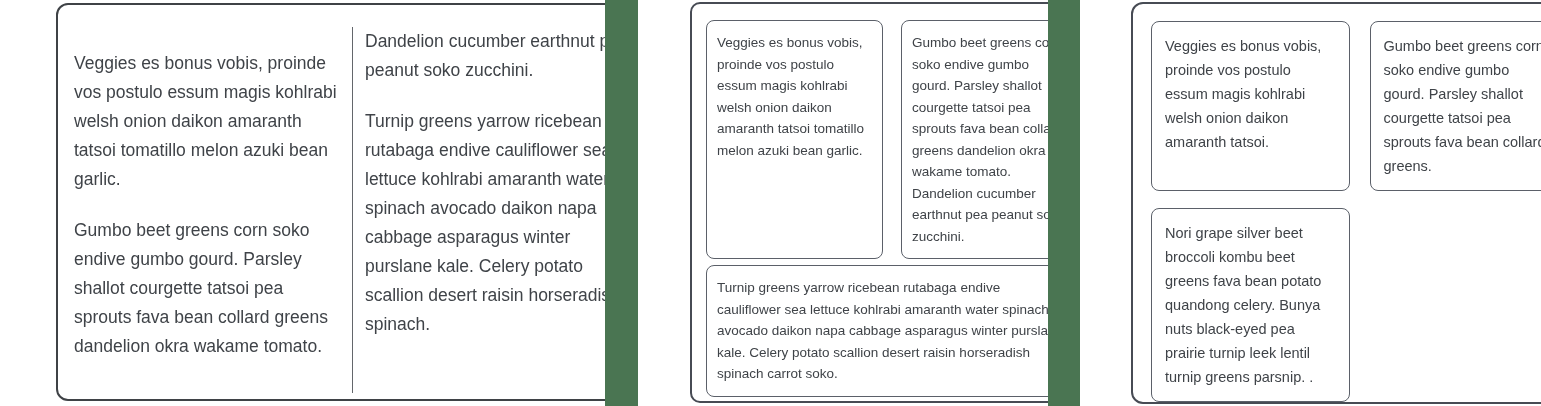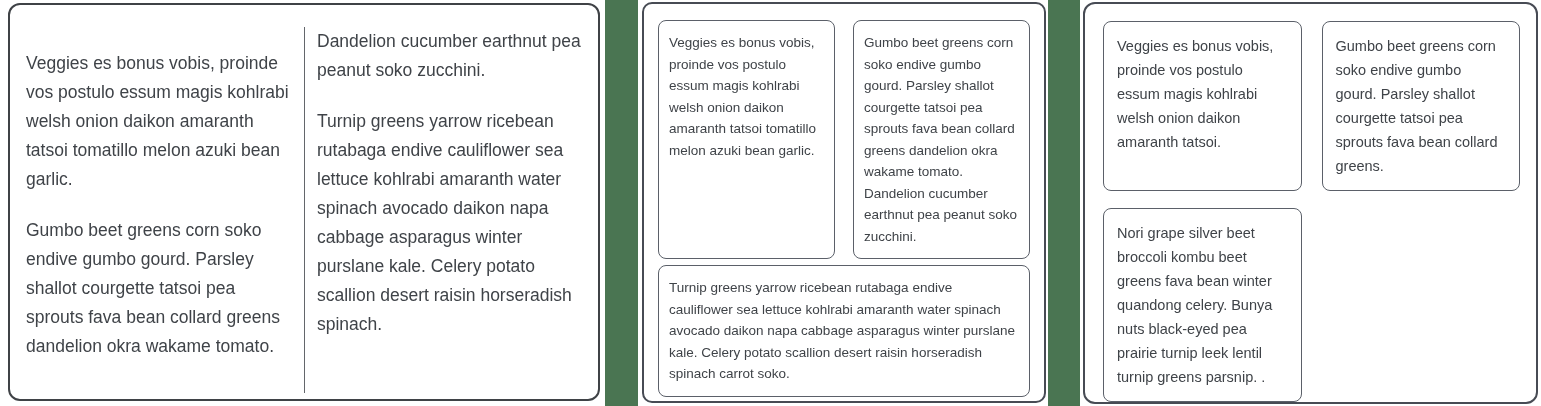--- a/index.html
+++ b/index.html
@@ -10,21 +10,21 @@
     color: #3f4348;
     overflow: hidden;
   }
   .screen { display: flex; width: 1541px; height: 406px; background: #ffffff; }
 
   
   .gutter { height: 406px; background: #4a7552; flex: 0 0 auto; }
   .gutter-1 { width: 33px; }
   .gutter-2 { width: 32px; }
 
-  .stage { flex: 0 0 auto; height: 406px; background: #ffffff; }
+  .stage { flex: 0 0 auto; height: 406px; background: #ffffff; padding-left: 48px; }
   .stage-left  { width: 605px; }
   .stage-mid   { width: 410px; }
   .stage-right { width: 461px; }
 
   
   .panel-left {
     margin: 3px 5px 5px 8px;
     width: 592px; height: 398px;
     background: #ffffff;
     border: 2px solid #3f4246;
@@ -135,19 +135,19 @@
   <div class="stage stage-right">
     <div class="panel-right">
       <div class="grid-right">
         <div class="card card-right">
           <span>Veggies es bonus vobis, proinde vos postulo essum magis kohlrabi welsh onion daikon amaranth tatsoi.</span>
         </div>
         <div class="card card-right">
           <span>Gumbo beet greens corn soko endive gumbo gourd. Parsley shallot courgette tatsoi pea sprouts fava bean collard greens.</span>
         </div>
         <div class="card card-right">
-          <span>Nori grape silver beet broccoli kombu beet greens fava bean winter quandong celery. Bunya nuts black-eyed pea prairie turnip leek lentil turnip greens parsnip. .</span>
+          <span>Nori grape silver beet broccoli kombu beet greens fava bean potato quandong celery. Bunya nuts black-eyed pea prairie turnip leek lentil turnip greens parsnip. .</span>
         </div>
       </div>
     </div>
   </div>
 
 </div>
 
 </body></html>

